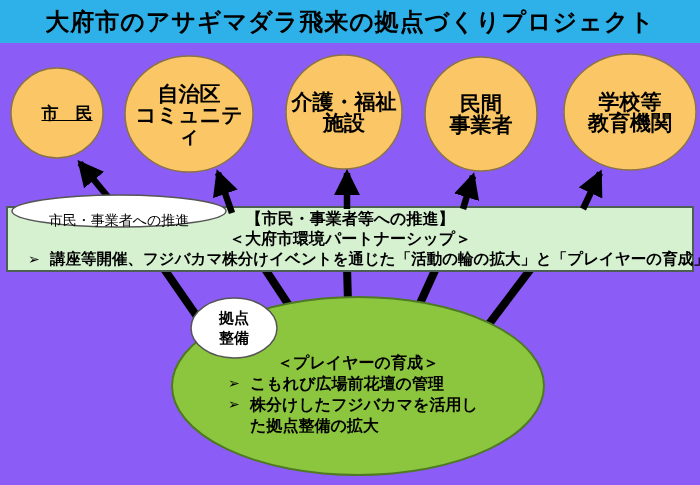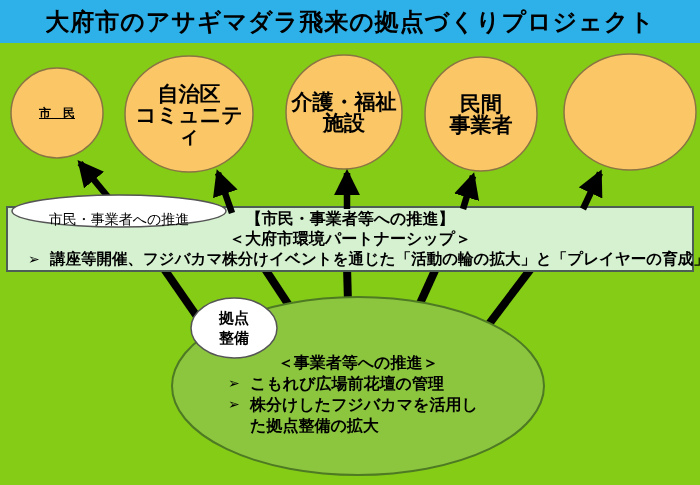--- a/index.html
+++ b/index.html
@@ -1,17 +1,17 @@
 <!DOCTYPE html>
 <html><head>
 <meta charset="utf-8">
 <style>
   html,body{margin:0;padding:0;background:#fff;}
   #stage{
-    position:relative;width:700px;height:485px;overflow:hidden;background:#84cc16;
+    position:relative;width:700px;height:485px;overflow:hidden;background:#8b5cf6;
     font-family:"Liberation Sans","DejaVu Sans",sans-serif;color:#000;
   }
   .abs{position:absolute;}
   #title-bar{
     left:0;top:0;width:700px;height:43px;background:#2EB1E8;
     display:flex;align-items:center;justify-content:center;
     font-size:24px;font-weight:bold;letter-spacing:1px;color:#000;
   }
   svg.layer{left:0;top:0;}
   .circle-label{
@@ -80,41 +80,43 @@
       <line x1="583" y1="209" x2="600" y2="173" marker-end="url(#ah)"></line>
     </g>
 
     <ellipse cx="119" cy="211" rx="107" ry="16" fill="#FFFFFF" stroke="#555555" stroke-width="1.5"></ellipse>
 
     <ellipse cx="358" cy="386" rx="186" ry="89" fill="#8CC63F" stroke="#4E7A23" stroke-width="2"></ellipse>
 
     <ellipse cx="234" cy="328" rx="43" ry="30" fill="#FFFFFF" stroke="#555555" stroke-width="1.5"></ellipse>
   </svg>
 
-  <div class="abs circle-label" style="left:11px;top:68px;width:92px;height:90px;font-size:12px;text-decoration:underline;">市　民</div>
+  <div class="abs circle-label" style="left:21px;top:68px;width:92px;height:90px;font-size:17px;text-decoration:underline;">市　民</div>
   <div class="abs circle-label" style="left:125px;top:56px;width:128px;height:116px;">自治区
 コミュニティ</div>
   <div class="abs circle-label" style="left:286px;top:55px;width:116px;height:114px;">介護・福祉
 施設</div>
   <div class="abs circle-label" style="left:425px;top:57px;width:112px;height:114px;">民間
 事業者</div>
+  <div class="abs circle-label" style="left:564px;top:54px;width:132px;height:116px;">学校等
+教育機関</div>
 
-  <div class="abs tag-label" style="left:12px;top:196px;width:214px;height:48px;font-family:Liberation Mono, monospace;">市民・事業者への推進</div>
+  <div class="abs tag-label" style="left:12px;top:196px;width:214px;height:48px;">市民・事業者への推進</div>
 
   <div class="abs box-line box-center" style="top:209px;">【市民・事業者等への推進】</div>
   <div class="abs box-line box-center" style="top:229px;">＜大府市環境パートナーシップ＞</div>
   <div id="box-bullet" class="abs bullet-row" style="left:28px;top:249px;">
     <span class="bullet-marker">➢</span>
     <span class="bullet-text">講座等開催、フジバカマ株分けイベントを通じた「活動の輪の拡大」と「プレイヤーの育成」</span>
   </div>
 
   <div class="abs base-tag-label" style="left:191px;top:298px;width:86px;height:60px;">拠点
 整備</div>
 
-  <div id="ellipse-subheading" class="abs" style="top:352px;">＜事業者等への推進＞</div>
+  <div id="ellipse-subheading" class="abs" style="top:352px;">＜プレイヤーの育成＞</div>
   <div id="ellipse-bullets" class="abs">
     <div class="bullet-row">
       <span class="bullet-marker" style="line-height:21px;">➢</span>
       <span class="bullet-text">こもれび広場前花壇の管理</span>
     </div>
     <div class="bullet-row">
       <span class="bullet-marker" style="line-height:21px;">➢</span>
       <span class="bullet-text">株分けしたフジバカマを活用した拠点整備の拡大</span>
     </div>
   </div>

